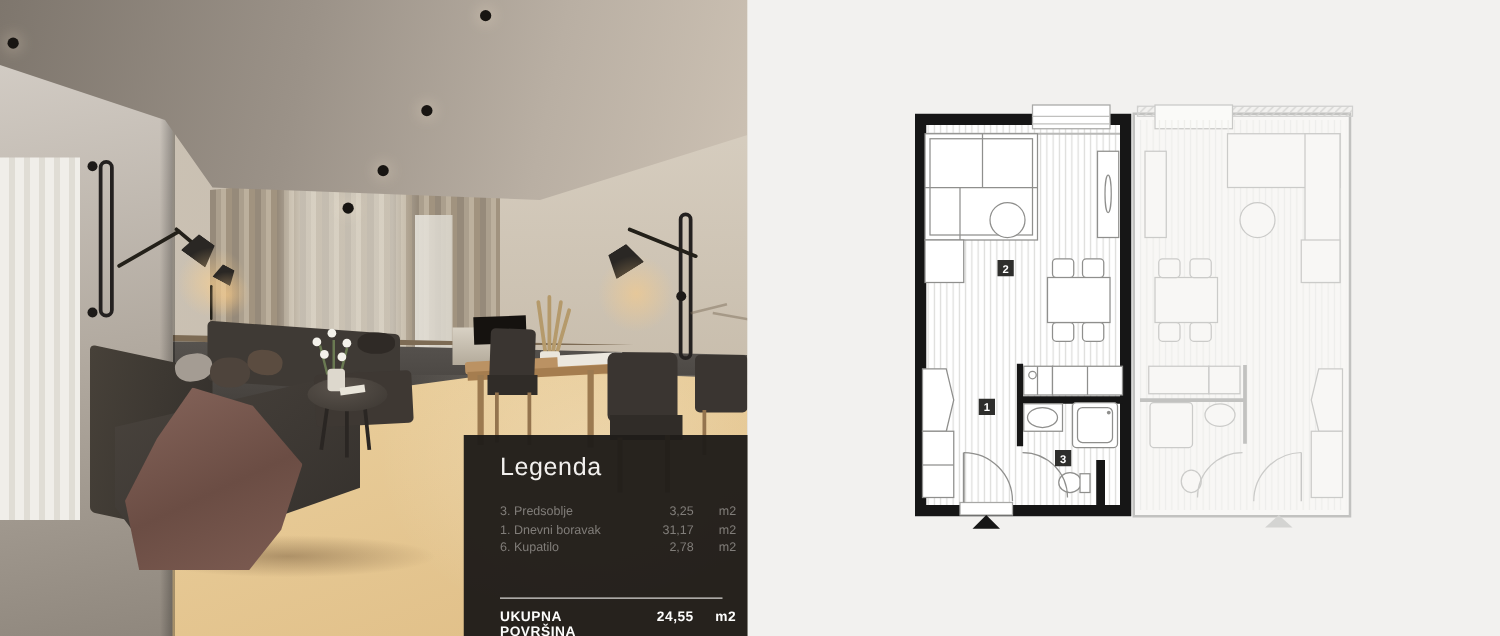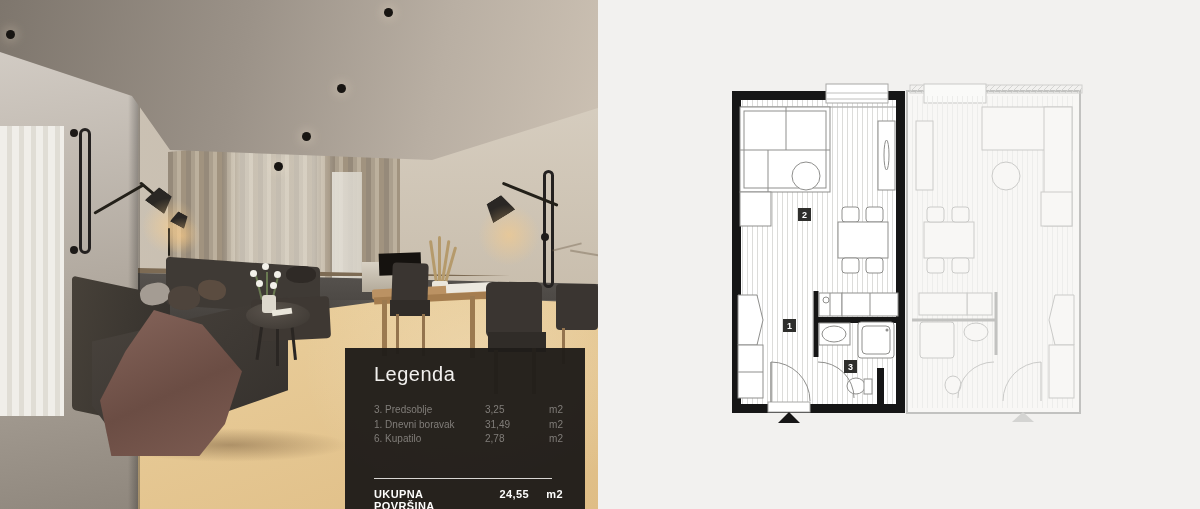--- a/index.html
+++ b/index.html
@@ -74,26 +74,26 @@
   .ctable{left:246px;top:302px;width:64px;height:27px;border-radius:50%;background:radial-gradient(ellipse at 40% 30%,#5a534c,#3b3631);}
   .cleg{width:3px;background:#2a2623;}
   .flower{width:7px;height:7px;border-radius:50%;background:#f3f1ea;}
   .stem{width:2px;background:#6a7a52;}
   .vase{left:262px;top:295px;width:14px;height:18px;background:#ddd8cd;border-radius:3px;}
   .papers{left:272px;top:309px;width:20px;height:6px;background:#e9e5da;transform:rotate(-8deg);}
 
   .wallart{border-top:2px solid rgba(120,105,85,.45);width:30px;}
 
   
-  #legend{left:345px;top:348px;width:240px;height:161px;background:rgba(32,29,26,.97);color:#fff;padding:15px 22px 0 29px;z-index:5;}
+  #legend{left:371px;top:348px;width:240px;height:161px;background:rgba(32,29,26,.97);color:#fff;padding:15px 22px 0 29px;z-index:5;}
   #legend .title{font-size:20px;color:#f2f0ee;letter-spacing:.5px;}
   #legend .rows{margin-top:17px;font-size:10px;color:#807d79;line-height:14.5px;}
   #legend .row{display:flex;}
   #legend .row .nm{flex:1;}
-  #legend .row .val{width:44px;text-align:left;}
+  #legend .row .val{width:44px;text-align:right;}
   #legend .row .unit{width:34px;text-align:right;}
   #legend .divider{margin-top:31px;height:1px;background:#d8d6d3;width:178px;}
   #legend .total{display:flex;margin-top:9px;font-size:11px;font-weight:bold;color:#fdfdfc;letter-spacing:.4px;}
   #legend .total .nm{flex:1;}
   #legend .total .val{width:44px;text-align:right;}
   #legend .total .unit{width:34px;text-align:right;}
 
   
   #right{left:598px;top:0;width:602px;height:509px;background:#f2f1ef;}
   #plan-svg{position:absolute;left:0;top:0;}
@@ -206,21 +206,21 @@
     <div id="legend" class="abs">
       <div class="title">Legenda</div>
       <div class="rows">
         <div class="row">
           <span class="nm">3. Predsoblje</span>
           <span class="val">3,25</span>
           <span class="unit">m2</span>
         </div>
         <div class="row">
           <span class="nm">1. Dnevni boravak</span>
-          <span class="val">31,49</span>
+          <span class="val">31,17</span>
           <span class="unit">m2</span>
         </div>
         <div class="row">
           <span class="nm">6. Kupatilo</span>
           <span class="val">2,78</span>
           <span class="unit">m2</span>
         </div>
       </div>
       <div class="divider"></div>
       <div class="total">

